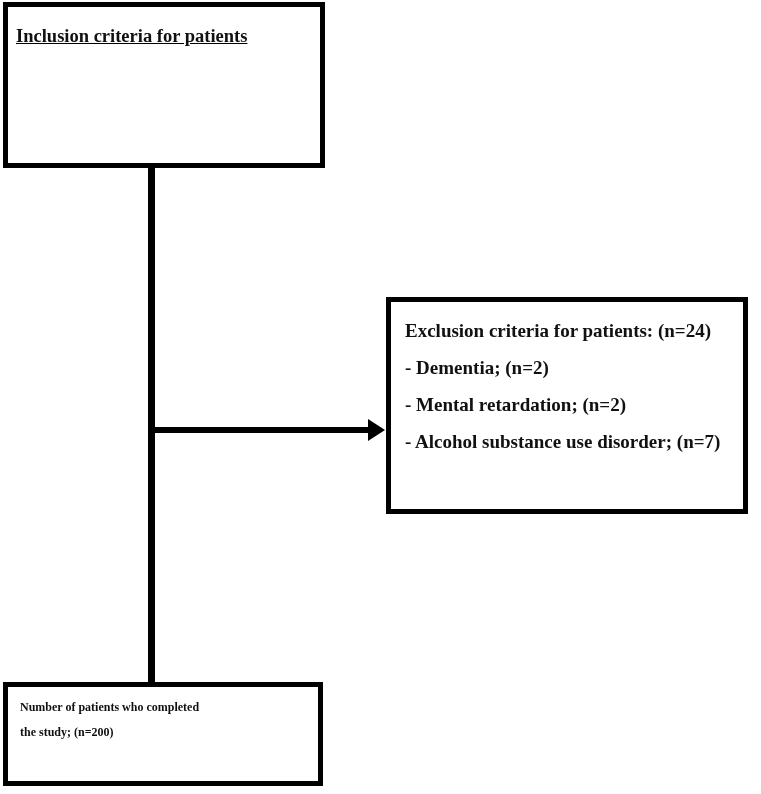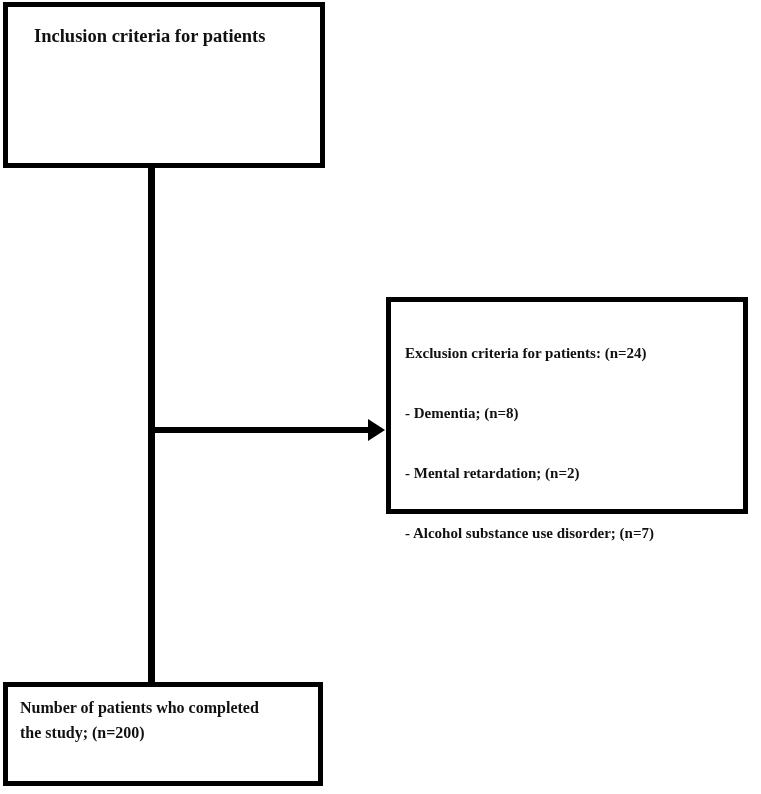--- a/index.html
+++ b/index.html
@@ -31,51 +31,51 @@
     color: #111111;
     white-space: pre;
   }
 
   
   #inclusion-box {
     left: 3px;
     top: 2px;
     width: 322px;
     height: 166px;
-    padding: 9px 0 0 26px;
+    padding: 9px 0 0 8px;
+    text-decoration: underline;
   }
   #inclusion-box .box-text {
     font-size: 18.5px;
     line-height: 41px;
   }
 
   
   #exclusion-box {
     left: 386px;
     top: 297px;
     width: 362px;
     height: 217px;
     padding: 10px 0 0 14px;
   }
   #exclusion-box .box-text {
-    font-size: 15px;
+    font-size: 19px;
     line-height: 37px;
-    margin-top: 23px;
   }
 
   
   #completed-box {
     left: 3px;
     top: 682px;
     width: 320px;
     height: 104px;
     padding: 8px 0 0 12px;
   }
   #completed-box .box-text {
-    font-size: 16px;
+    font-size: 12px;
     line-height: 25px;
   }
 
   
   .connector {
     position: absolute;
     background: #000000;
     z-index: 1;
   }
   #vertical-connector {
@@ -112,21 +112,21 @@
 
   <div class="connector" id="arrow-connector-line"></div>
   <div id="arrow-connector-head"></div>
 
   <div class="flow-box" id="inclusion-box">
     <div class="box-text">Inclusion criteria for patients</div>
   </div>
 
   <div class="flow-box" id="exclusion-box">
     <div class="box-text">Exclusion criteria for patients: (n=24)</div>
-    <div class="box-text">- Dementia; (n=8)</div>
+    <div class="box-text">- Dementia; (n=2)</div>
     <div class="box-text">- Mental retardation; (n=2)</div>
     <div class="box-text">- Alcohol substance use disorder; (n=7)</div>
   </div>
 
   <div class="flow-box" id="completed-box">
     <div class="box-text">Number of patients who completed</div>
     <div class="box-text">the study; (n=200)</div>
   </div>
 
 </div>

